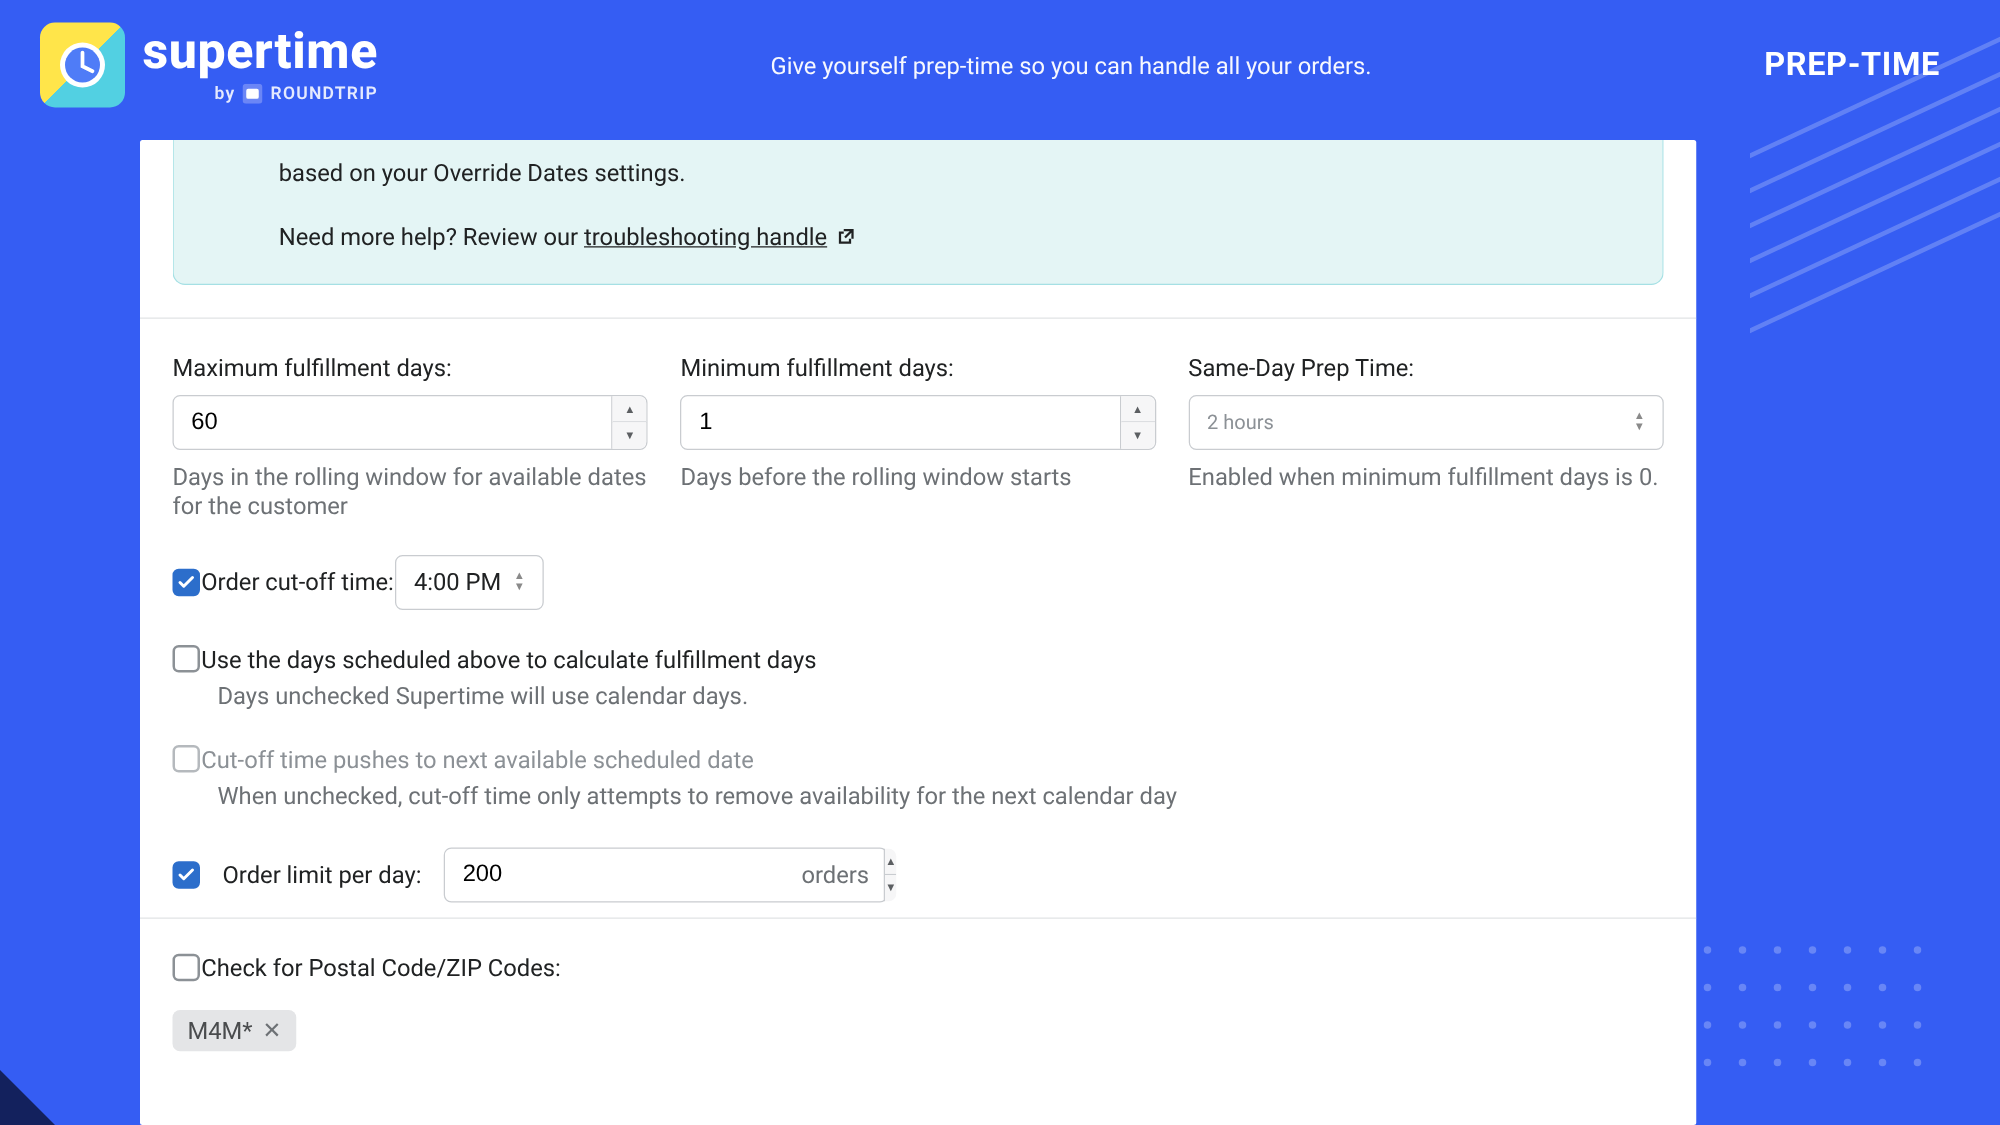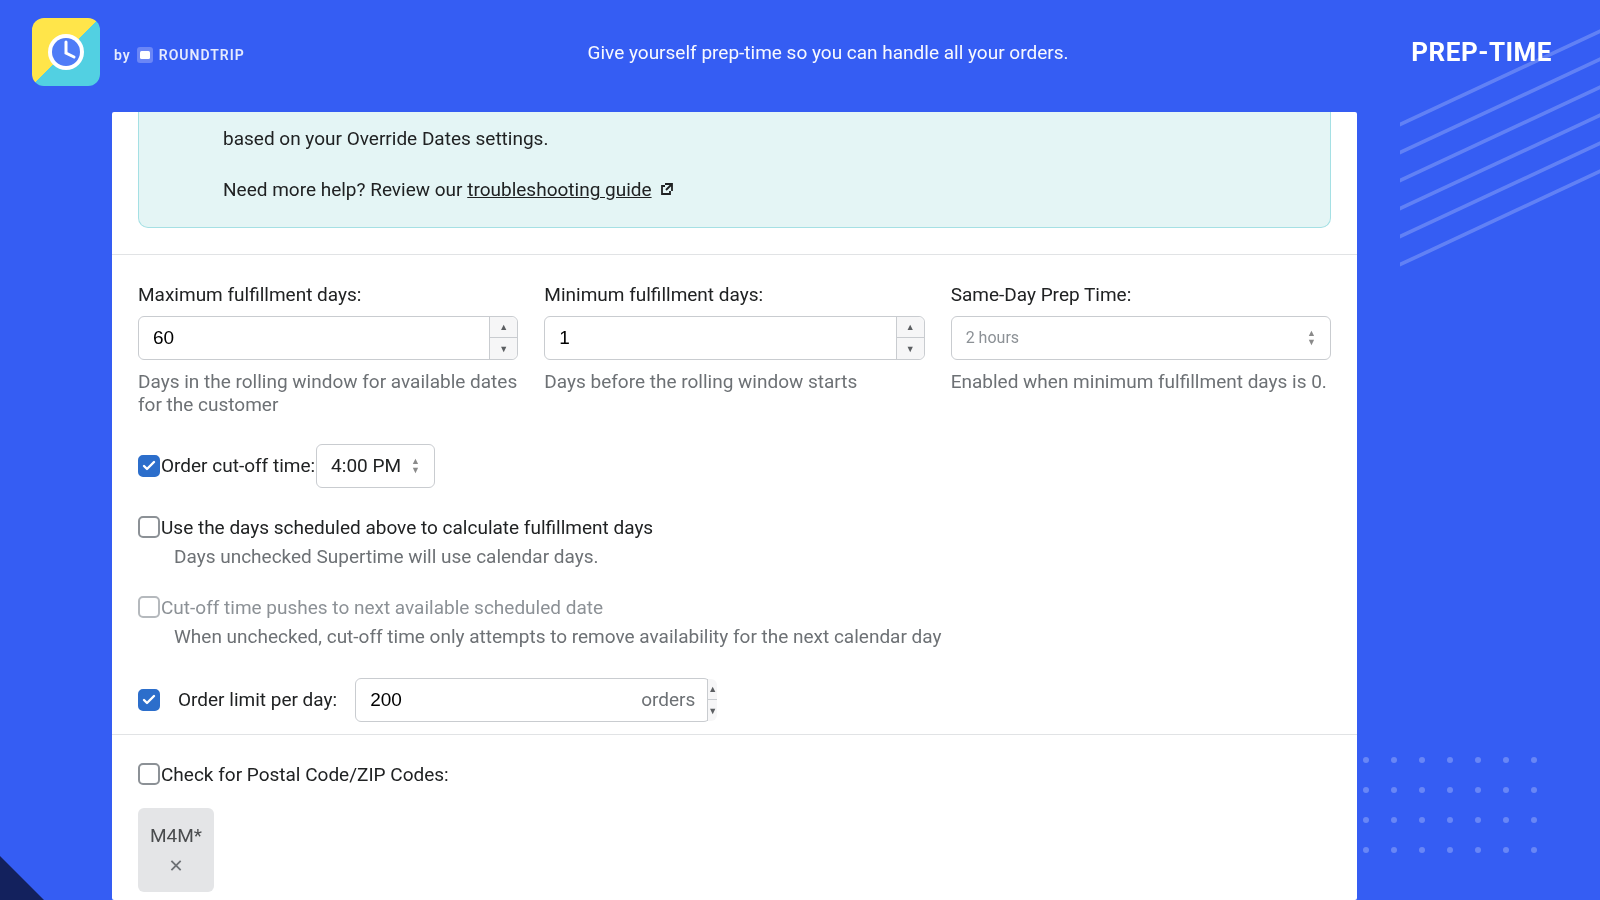--- a/index.html
+++ b/index.html
@@ -171,21 +171,21 @@
     border:1px solid var(--border);border-radius:6px;height:44px;width:355px;
   }
   .order-limit-input input{
     flex:1;border:none;outline:none;font-size:19px;padding:0 14px;background:transparent;
   }
   .suffix{font-size:19px;color:var(--muted);padding:0 12px;}
   .postal-section{border-top:1px solid var(--border-light);margin:12px -26px 0 -26px;padding:0 26px;}
   .tag{
     display:inline-flex;align-items:center;gap:8px;
     background:var(--tag-bg);border-radius:6px;
-    padding:16px 12px;font-size:19px;color:#4A4C4E;margin-top:22px;flex-direction:column;
+    padding:5px 12px;font-size:19px;color:#4A4C4E;margin-top:22px;
   }
   .tag .x{font-size:18px;color:#6D7175;cursor:pointer;}
   
   .corner{
     position:absolute;left:0;bottom:0;width:0;height:0;
     border-left:44px solid #0F1B4C;border-top:44px solid transparent;
     opacity:.9;
   }
 </style>
 </head>
@@ -254,40 +254,41 @@
 <div class="topbar">
   <div class="brand">
     <div class="logo-tile">
       <svg viewBox="0 0 44 44">
           <circle cx="22" cy="22" r="18" fill="#fff"></circle>
           <circle cx="22" cy="22" r="14" fill="#4F7CF7"></circle>
           <path d="M22 12 L22 23 L30 27" stroke="#fff" stroke-width="3" fill="none" stroke-linecap="round"></path>
         </svg>
     </div>
     <div class="brand-text">
+      <span class="name">supertime</span>
       <span class="byline">
         <span>by</span>
         <svg width="16" height="16" viewBox="0 0 16 16">
             <rect x="0" y="0" width="16" height="16" rx="3" fill="#6B86F6"></rect>
             <rect x="3" y="4" width="10" height="8" rx="1.5" fill="#fff"></rect>
           </svg>
         <span>ROUNDTRIP</span>
       </span>
     </div>
   </div>
   <div class="tagline">Give yourself prep-time so you can handle all your orders.</div>
   <div class="page-badge">PREP-TIME</div>
 </div>
 
 <div class="panel">
 
   <div class="info-banner">
     <div class="info-fragment">based on your Override Dates settings.</div>
     <div class="info-help">
-      <span>Need more help? Review our </span><a href="#">troubleshooting guide</a>
+      <span>Need more help? Review our </span><a href="#">troubleshooting handle</a>
       <span class="ext-icon">
         <svg width="14" height="14" viewBox="0 0 14 14">
             <path d="M5 2h7v7M12 2L6 8" stroke="#202223" stroke-width="1.8" fill="none"></path>
             <path d="M10 9v3H2V4h3" stroke="#202223" stroke-width="1.8" fill="none"></path>
           </svg>
       </span>
     </div>
   </div>
 
   <div class="section-divider"></div>

